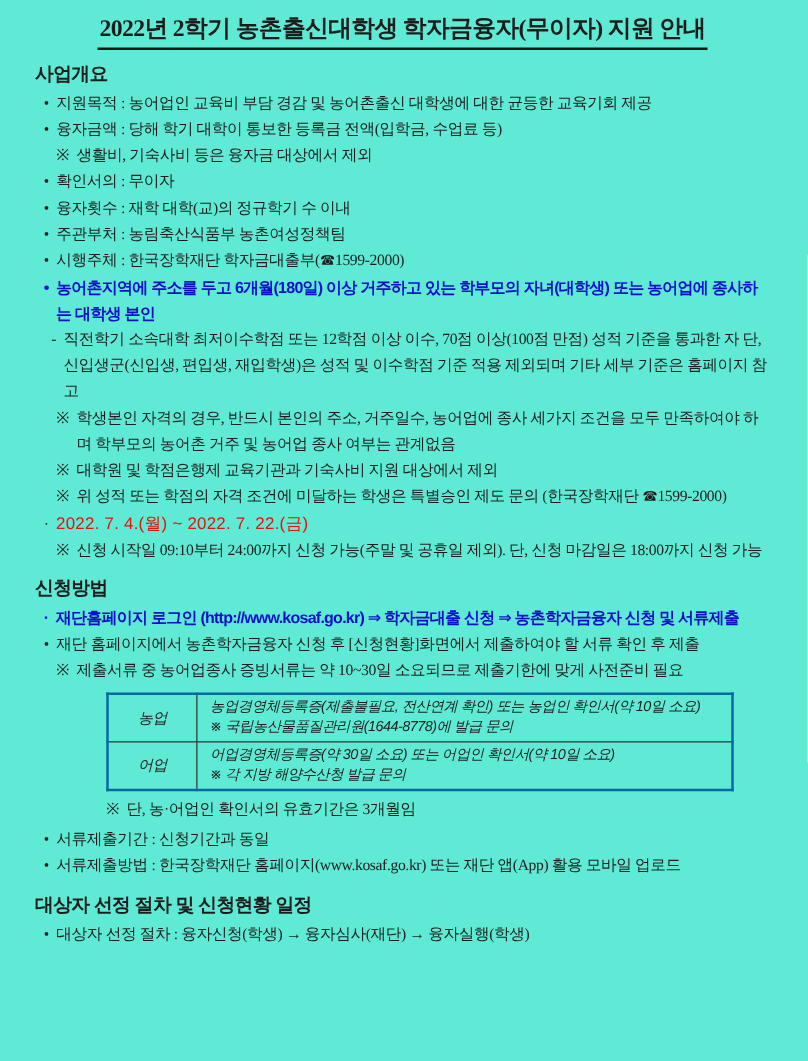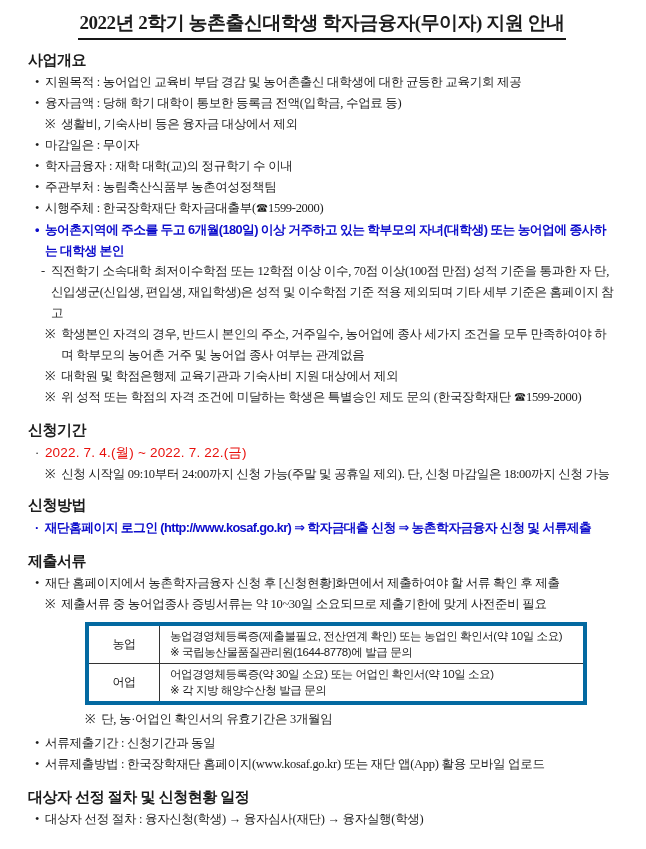--- a/index.html
+++ b/index.html
@@ -1,17 +1,17 @@
 <!DOCTYPE html>
 <html><head>
 <meta charset="utf-8">
 <style>
   html,body{margin:0;padding:0;background:#e8e8e8;}
   .page{
-    width:646px;height:849px;background:#ffffff;margin:0 auto;
+    width:646px;height:849px;background:#5eead4;margin:0 auto;
     box-sizing:border-box;padding:8px 30px 0 28px;
     font-family:"Liberation Serif","DejaVu Serif",serif;
     color:#1c1c1c;overflow:hidden;position:relative;
   }
   .title-wrap{text-align:center;margin:2px 0 0 0;}
   .doc-title{
     display:inline-block;font-size:19px;font-weight:bold;
     border-bottom:2px solid #161616;padding:0 2px 2px 2px;
     letter-spacing:-0.5px;white-space:nowrap;
     font-family:"Liberation Serif","DejaVu Serif",serif;
@@ -39,21 +39,22 @@
     color:#e8100c;font-weight:normal;font-size:13.5px;letter-spacing:0.2px;
     font-family:"Liberation Sans","DejaVu Sans",sans-serif;
   }
   .red-line{line-height:22px;}
   .method-line{line-height:22px;}
   .method-line .m{color:#0d0dcc;}
   table.doc-table{
     border-collapse:collapse;margin:7px 0 4px 57px;width:502px;
     font-family:"Liberation Sans","DejaVu Sans",sans-serif;
     font-size:11.5px;line-height:15.5px;letter-spacing:-0.4px;
-    border:4px solid #0369a1;
+    border:2px solid #0369a1;
+    font-style:italic;
   }
   table.doc-table td{border:1px solid #333;}
   td.lab{width:68px;text-align:center;vertical-align:middle;font-size:12px;}
   td.con{padding:3px 10px;}
 </style>
 </head>
 <body>
 
 <div class="page">
 
@@ -69,25 +70,25 @@
   <div class="line ind1">
     <span class="m">•</span>
     <span class="t">융자금액 : 당해 학기 대학이 통보한 등록금 전액(입학금, 수업료 등)</span>
   </div>
   <div class="line ind2">
     <span class="m">※</span>
     <span class="t">생활비, 기숙사비 등은 융자금 대상에서 제외</span>
   </div>
   <div class="line ind1">
     <span class="m">•</span>
-    <span class="t">마감일은 : 무이자</span>
+    <span class="t">확인서의 : 무이자</span>
   </div>
   <div class="line ind1">
     <span class="m">•</span>
-    <span class="t">학자금융자 : 재학 대학(교)의 정규학기 수 이내</span>
+    <span class="t">융자횟수 : 재학 대학(교)의 정규학기 수 이내</span>
   </div>
   <div class="line ind1">
     <span class="m">•</span>
     <span class="t">주관부처 : 농림축산식품부 농촌여성정책팀</span>
   </div>
   <div class="line ind1">
     <span class="m">•</span>
     <span class="t">시행주체 : 한국장학재단 학자금대출부(☎1599-2000)</span>
   </div>
 
@@ -105,37 +106,35 @@
   </div>
   <div class="line ind2">
     <span class="m">※</span>
     <span class="t">대학원 및 학점은행제 교육기관과 기숙사비 지원 대상에서 제외</span>
   </div>
   <div class="line ind2">
     <span class="m">※</span>
     <span class="t">위 성적 또는 학점의 자격 조건에 미달하는 학생은 특별승인 제도 문의 (한국장학재단 ☎1599-2000)</span>
   </div>
 
-  <div class="sec-h roomy">신청기간</div>
   <div class="line ind1 red-line">
     <span class="m">·</span>
     <span class="t">2022. 7. 4.(월) ~ 2022. 7. 22.(금)</span>
   </div>
   <div class="line ind2">
     <span class="m">※</span>
     <span class="t">신청 시작일 09:10부터 24:00까지 신청 가능(주말 및 공휴일 제외). 단, 신청 마감일은 18:00까지 신청 가능</span>
   </div>
 
   <div class="sec-h tight">신청방법</div>
   <div class="line ind1 blue-strong method-line">
     <span class="m">·</span>
     <span class="t">재단홈페이지 로그인 (http://www.kosaf.go.kr) ⇒ 학자금대출 신청 ⇒ 농촌학자금융자 신청 및 서류제출</span>
   </div>
 
-  <div class="sec-h roomy">제출서류</div>
   <div class="line ind1">
     <span class="m">•</span>
     <span class="t">재단 홈페이지에서 농촌학자금융자 신청 후 [신청현황]화면에서 제출하여야 할 서류 확인 후 제출</span>
   </div>
   <div class="line ind2">
     <span class="m">※</span>
     <span class="t">제출서류 중 농어업종사 증빙서류는 약 10~30일 소요되므로 제출기한에 맞게 사전준비 필요</span>
   </div>
 
   <table class="doc-table">

